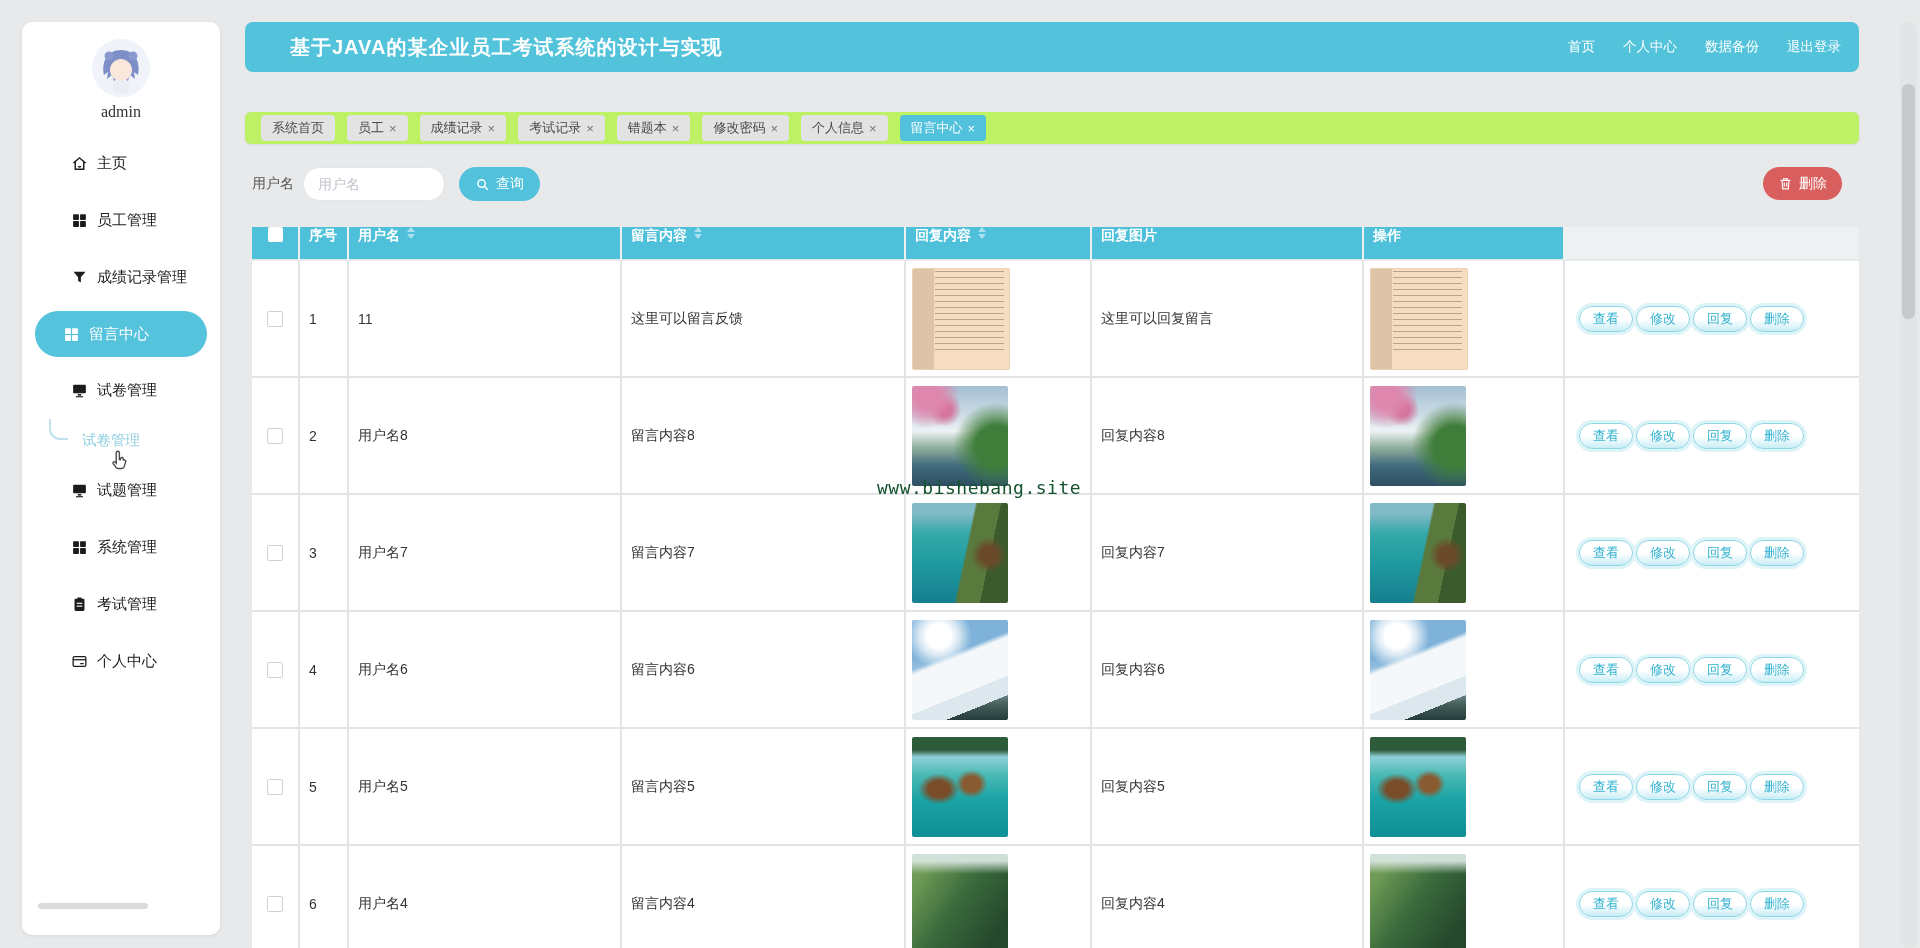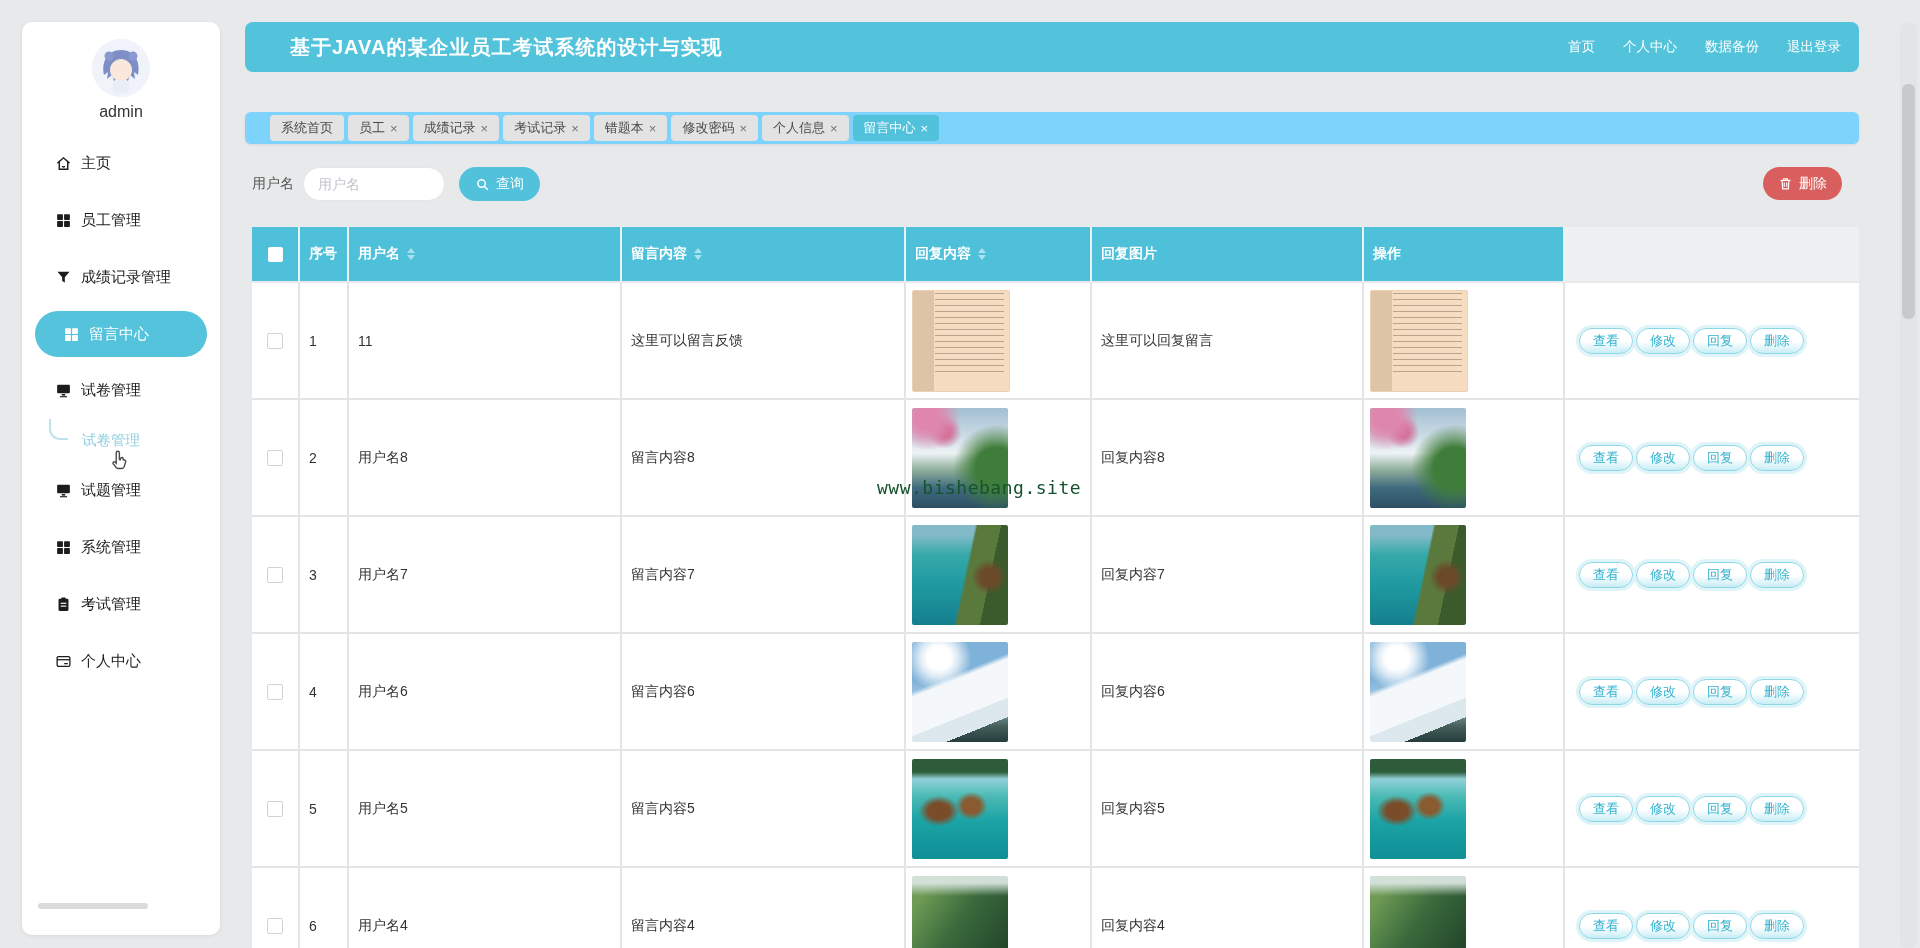--- a/index.html
+++ b/index.html
@@ -1,45 +1,45 @@
 <!DOCTYPE html>
 <html><head>
 <meta charset="utf-8">
 <style>
   html,body{margin:0;padding:0;}
   body{background:#e7e9ea;font-family:"Liberation Sans","DejaVu Sans",sans-serif;}
   .page{position:relative;width:1920px;height:948px;background:#e7e9ea;overflow:hidden;}
 
   
   .sidebar{position:absolute;left:22px;top:22px;width:198px;height:913px;background:#fff;
-           border-radius:10px;box-shadow:0 1px 4px rgba(0,0,0,.07);}
+           border-radius:10px;box-shadow:0 1px 4px rgba(0,0,0,.07);font-family:Liberation Serif, serif;}
   .avatar{width:58px;height:58px;margin:17px auto 6px;border-radius:50%;overflow:hidden;background:#f0f4fa;}
   .avatar svg{display:block;width:100%;height:100%;}
   .uname{text-align:center;font-size:16px;color:#333;}
   .menu{margin-top:14px;}
-  .side-item{position:relative;display:flex;align-items:center;height:57px;padding-left:32px;
+  .side-item{position:relative;display:flex;align-items:center;height:57px;padding-left:48px;
              font-size:15px;color:#1c1c1c;cursor:pointer;box-sizing:border-box;}
   .s-icon{width:18px;height:18px;margin-right:9px;display:flex;align-items:center;justify-content:center;}
   .s-icon svg{width:17px;height:17px;}
   .side-item.active{height:46px;margin:5px 13px;padding-left:27px;background:#55c3dc;border-radius:23px;color:#fff;}
   .side-item.sub{height:43px;padding-left:60px;color:#8fcfdf;font-size:14.5px;}
   .sub-curve{position:absolute;left:27px;top:0;width:17px;height:19px;
              border-left:2px solid #bfe3ec;border-bottom:2px solid #bfe3ec;border-bottom-left-radius:11px;}
   .h-scroll{position:absolute;left:16px;bottom:26px;width:110px;height:6px;border-radius:3px;background:#d9dbdc;}
 
   
   .main{position:absolute;left:245px;top:22px;width:1614px;height:926px;}
   .topbar{position:relative;height:50px;background:#53c3dc;border-radius:8px;color:#fff;display:flex;align-items:center;}
   .topbar-title{margin-left:45px;font-size:20px;font-weight:700;letter-spacing:1px;}
   .topbar-links{position:absolute;right:18px;top:50%;transform:translateY(-50%);display:flex;gap:28px;font-size:13.5px;}
   .topbar-links span{cursor:pointer;}
 
-  .tabstrip{position:absolute;left:0;top:90px;width:1614px;height:32px;background:#7dd3fc;border-radius:6px;
-            box-shadow:0 1px 3px rgba(0,0,0,.08);display:flex;align-items:center;padding-left:25px;
-            box-sizing:border-box;gap:4px;overflow:hidden;}
+  .tabstrip{position:absolute;left:0;top:90px;width:1614px;height:32px;background:#bef264;border-radius:6px;
+            box-shadow:0 1px 3px rgba(0,0,0,.08);display:flex;align-items:center;padding-left:16px;
+            box-sizing:border-box;gap:12px;overflow:hidden;}
   .tab{height:26px;display:flex;align-items:center;padding:0 11px;background:#e3e3e3;border-radius:4px;
        font-size:13px;color:#4a4a4a;gap:5px;white-space:nowrap;cursor:pointer;}
   .tab .x{font-size:13px;color:#737373;line-height:1;}
   .tab.active{background:#52c2dc;color:#fff;}
   .tab.active .x{color:#fff;}
 
   .toolbar{position:absolute;left:7px;top:143px;width:1600px;height:38px;display:flex;align-items:center;}
   .filter-label{font-size:14px;color:#555;margin-right:9px;}
   .search-input{width:142px;height:34px;border:1px solid #e3e6e8;border-radius:17px;background:#fff;
                 padding:0 14px;font-size:14px;color:#333;box-sizing:border-box;outline:none;}
@@ -48,21 +48,21 @@
   .btn-search{margin-left:14px;height:34px;padding:0 16px;border-radius:17px;background:#52c2dc;color:#fff;
               font-size:14px;display:flex;align-items:center;gap:6px;}
   .btn-delete{position:absolute;right:10px;top:2px;height:33px;padding:0 15px;border-radius:17px;background:#d95f5e;
               color:#fff;font-size:14px;display:flex;align-items:center;gap:6px;}
   .btn svg{width:15px;height:15px;}
 
   
   .tablewrap{position:absolute;left:7px;top:205px;width:1607px;}
   .tgrid{display:grid;grid-template-columns:46px 47px 271px 282px 184px 270px 199px 294px;gap:2px;}
   .thead{background:#eef1f2;}
-  .th{background:#4ec0da;color:#fff;height:54px;display:flex;align-items:center;padding-left:9px;
+  .th{background:#4ec0da;color:#fff;height:32px;display:flex;align-items:flex-start;padding-left:9px;
       font-size:14px;font-weight:700;box-sizing:border-box;}
   .th-check{justify-content:center;padding-left:0;}
   .cb-h{width:15px;height:15px;background:#fff;border-radius:2px;}
   .sort{display:inline-flex;flex-direction:column;margin-left:7px;gap:2px;}
   .sort i{width:0;height:0;border-left:4px solid transparent;border-right:4px solid transparent;}
   .sort .up{border-bottom:5px solid #a9e1ee;}
   .sort .down{border-top:5px solid #a9e1ee;}
 
   .tbody{background:#e2e4e5;grid-auto-rows:115px;margin-top:2px;}
   .trow{display:contents;}

